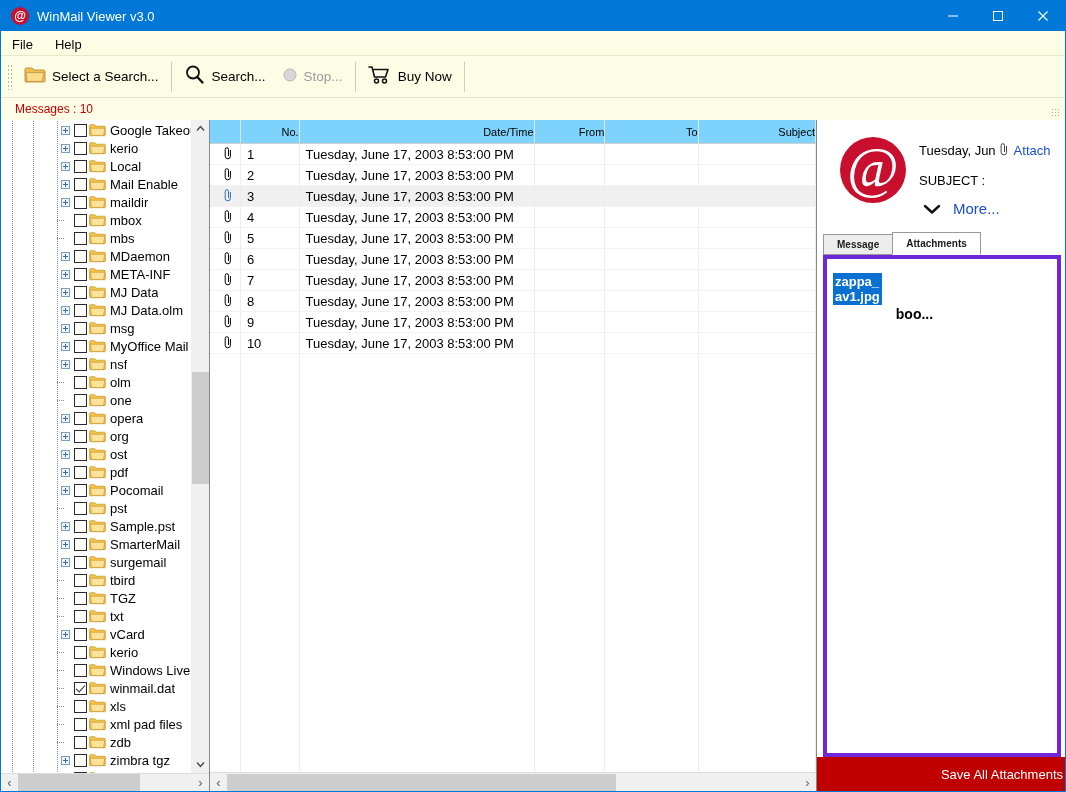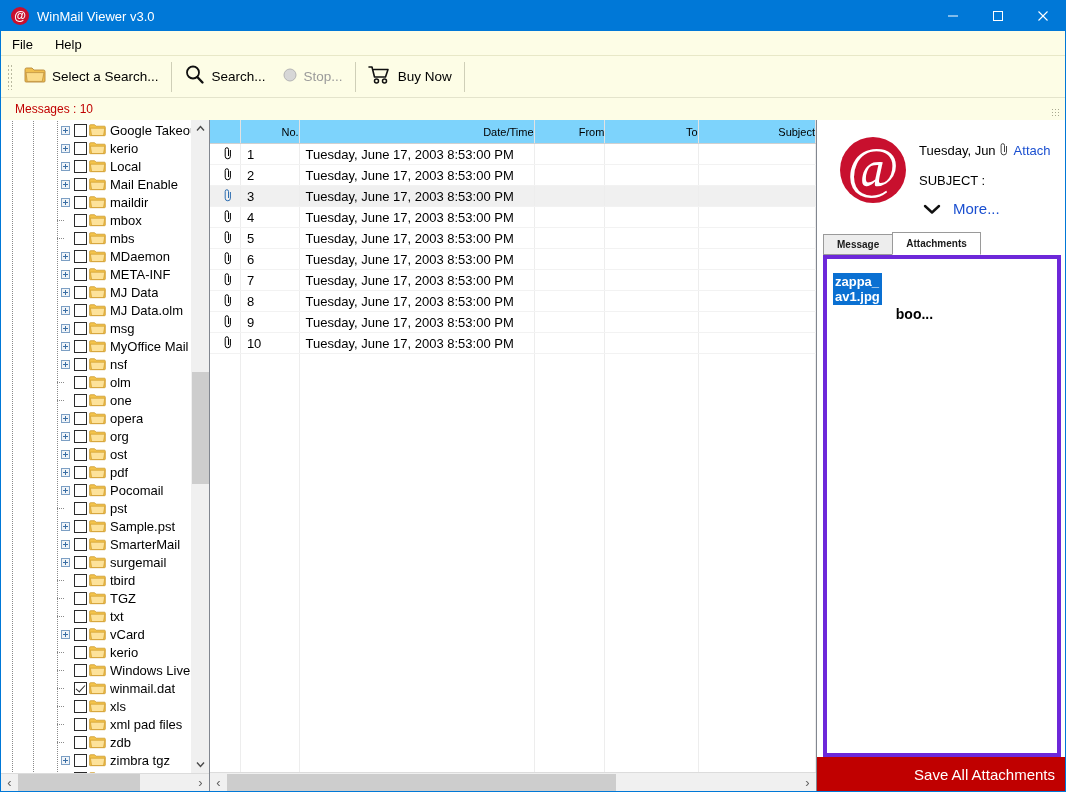--- a/index.html
+++ b/index.html
@@ -415,22 +415,22 @@
     margin-top: 31px;
   }
   .pv-footer {
     height: 34px;
     flex: 0 0 auto;
     background: #c00000;
     color: #ffffff;
     display: flex;
     align-items: center;
     justify-content: flex-end;
-    padding-right: 10px;
-    font-size: 15px;
+    padding-right: 2px;
+    font-size: 13px;
     box-sizing: border-box;
     overflow: hidden;
     white-space: nowrap;
   }
 
   
   .ml-hscroll {
     height: 18px; flex: 0 0 auto;
     background: #f0f0f0;
     display: flex; align-items: center;

